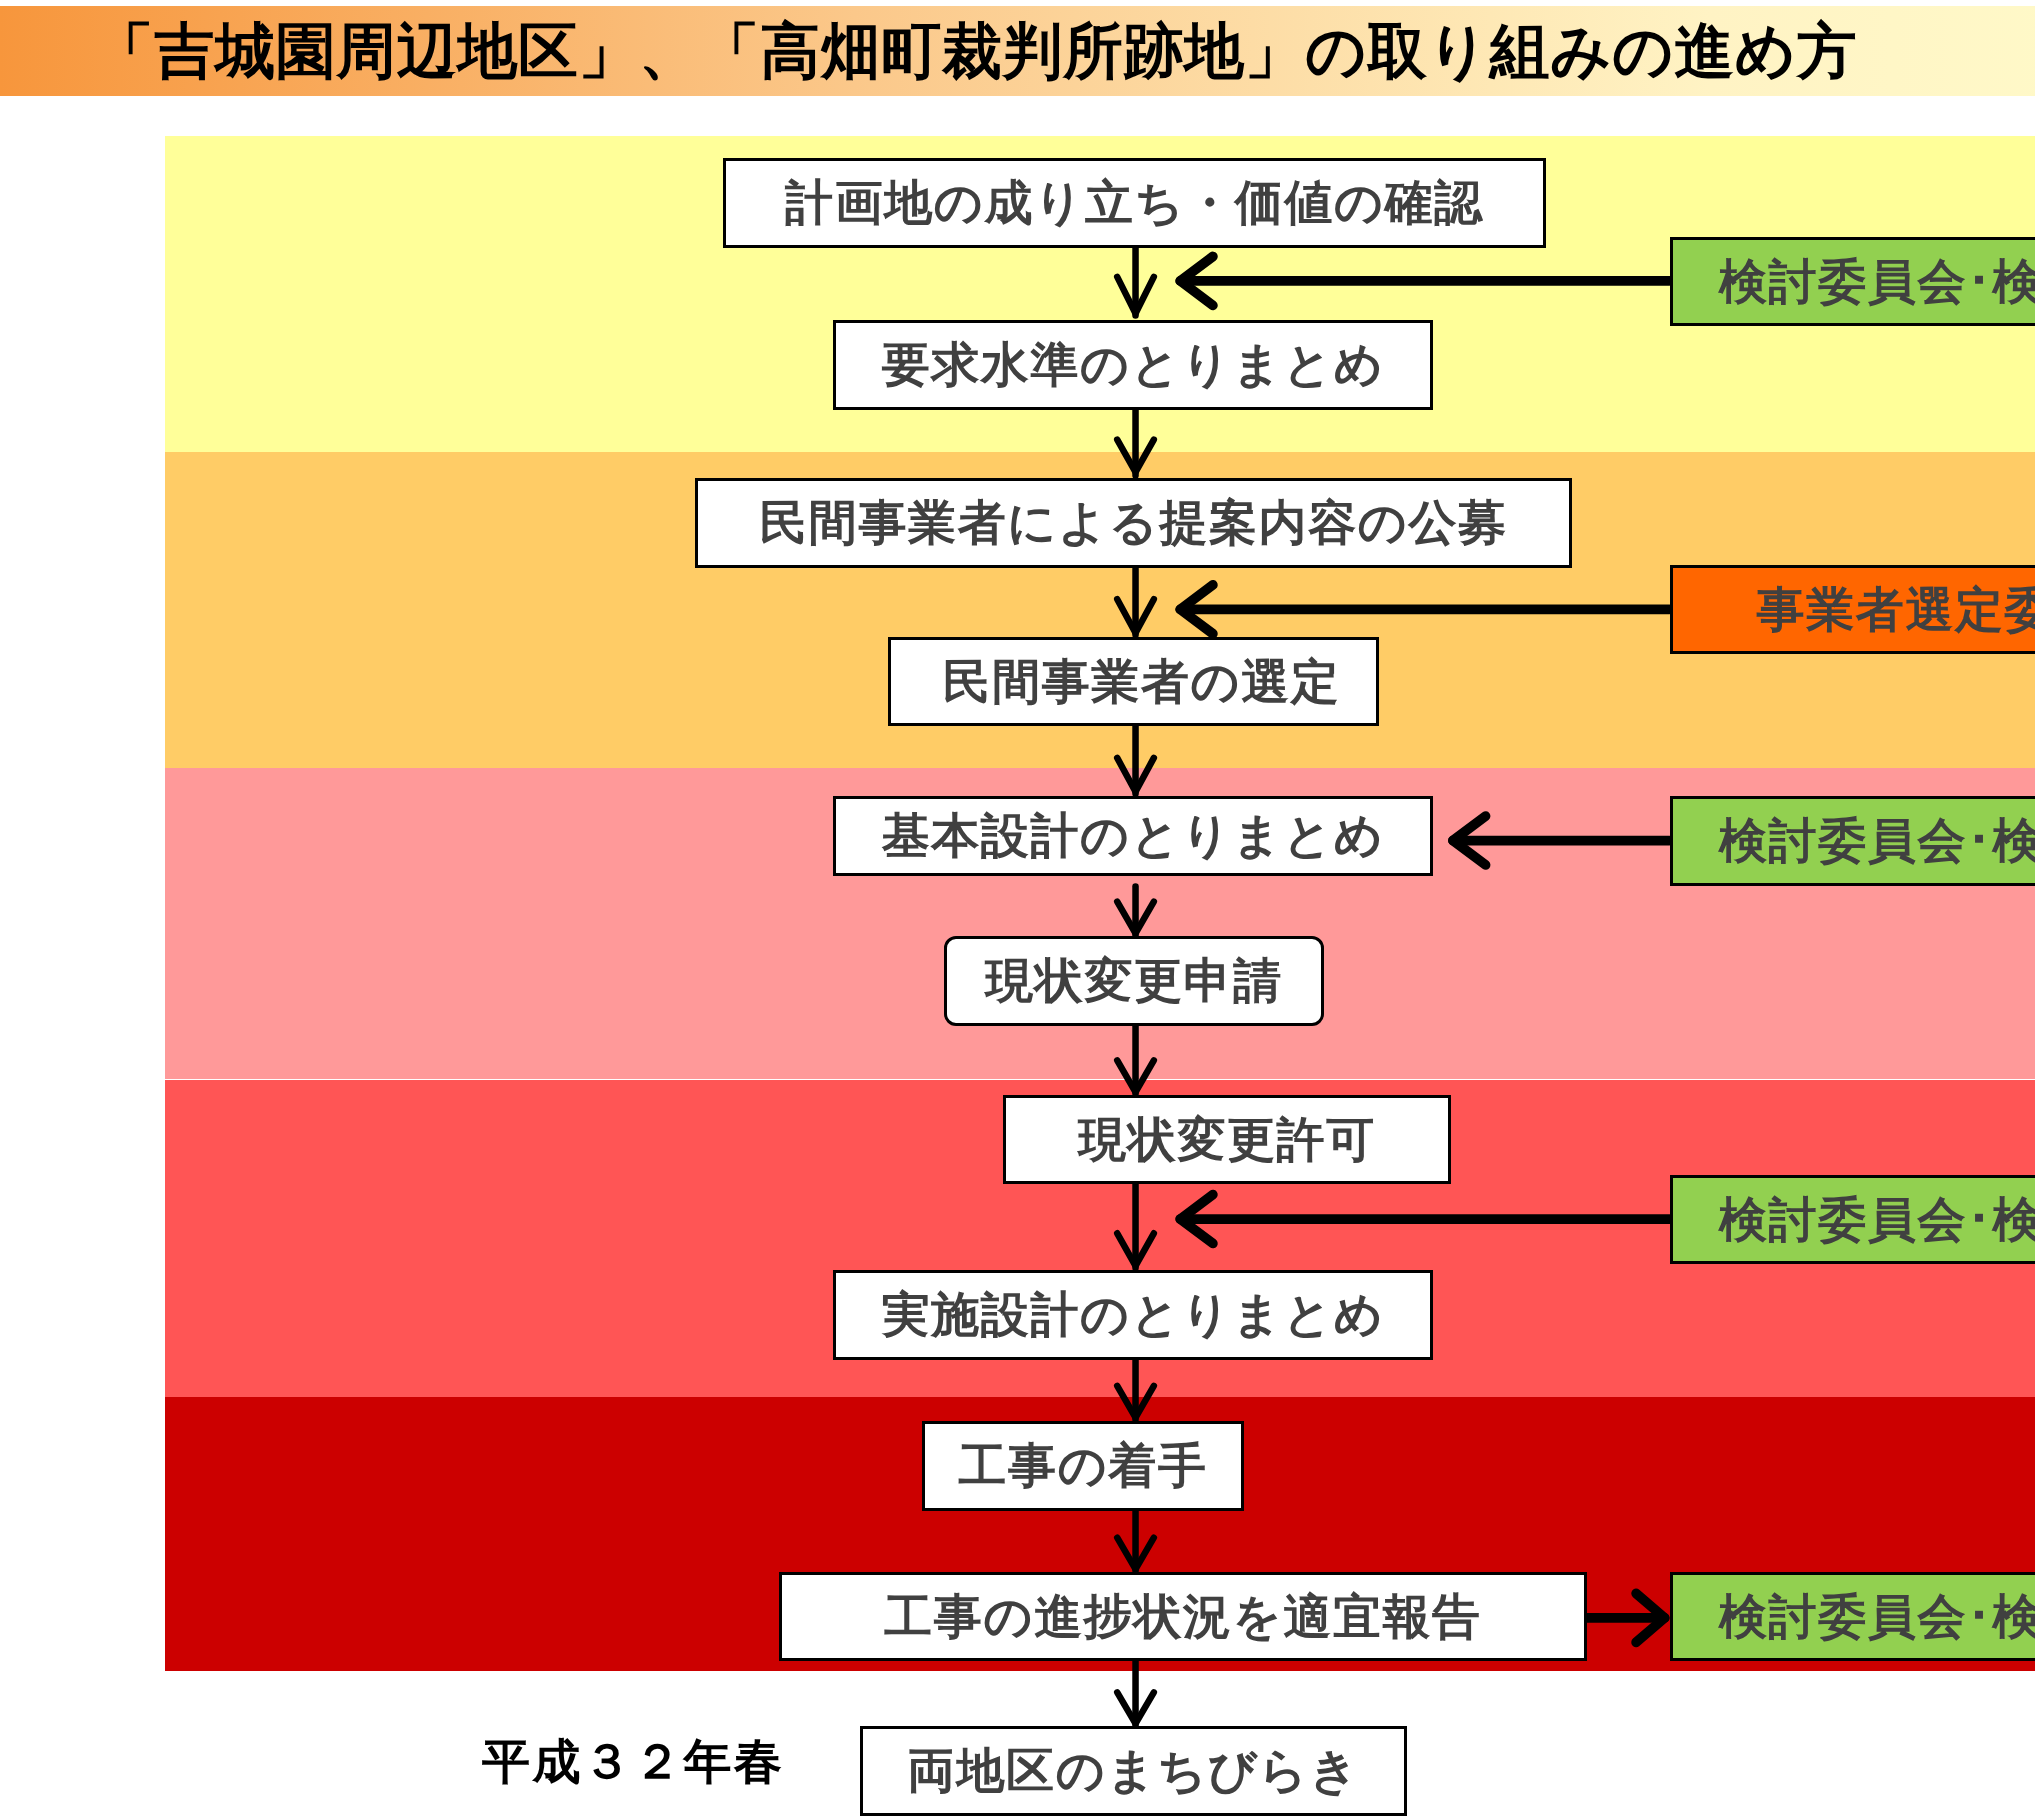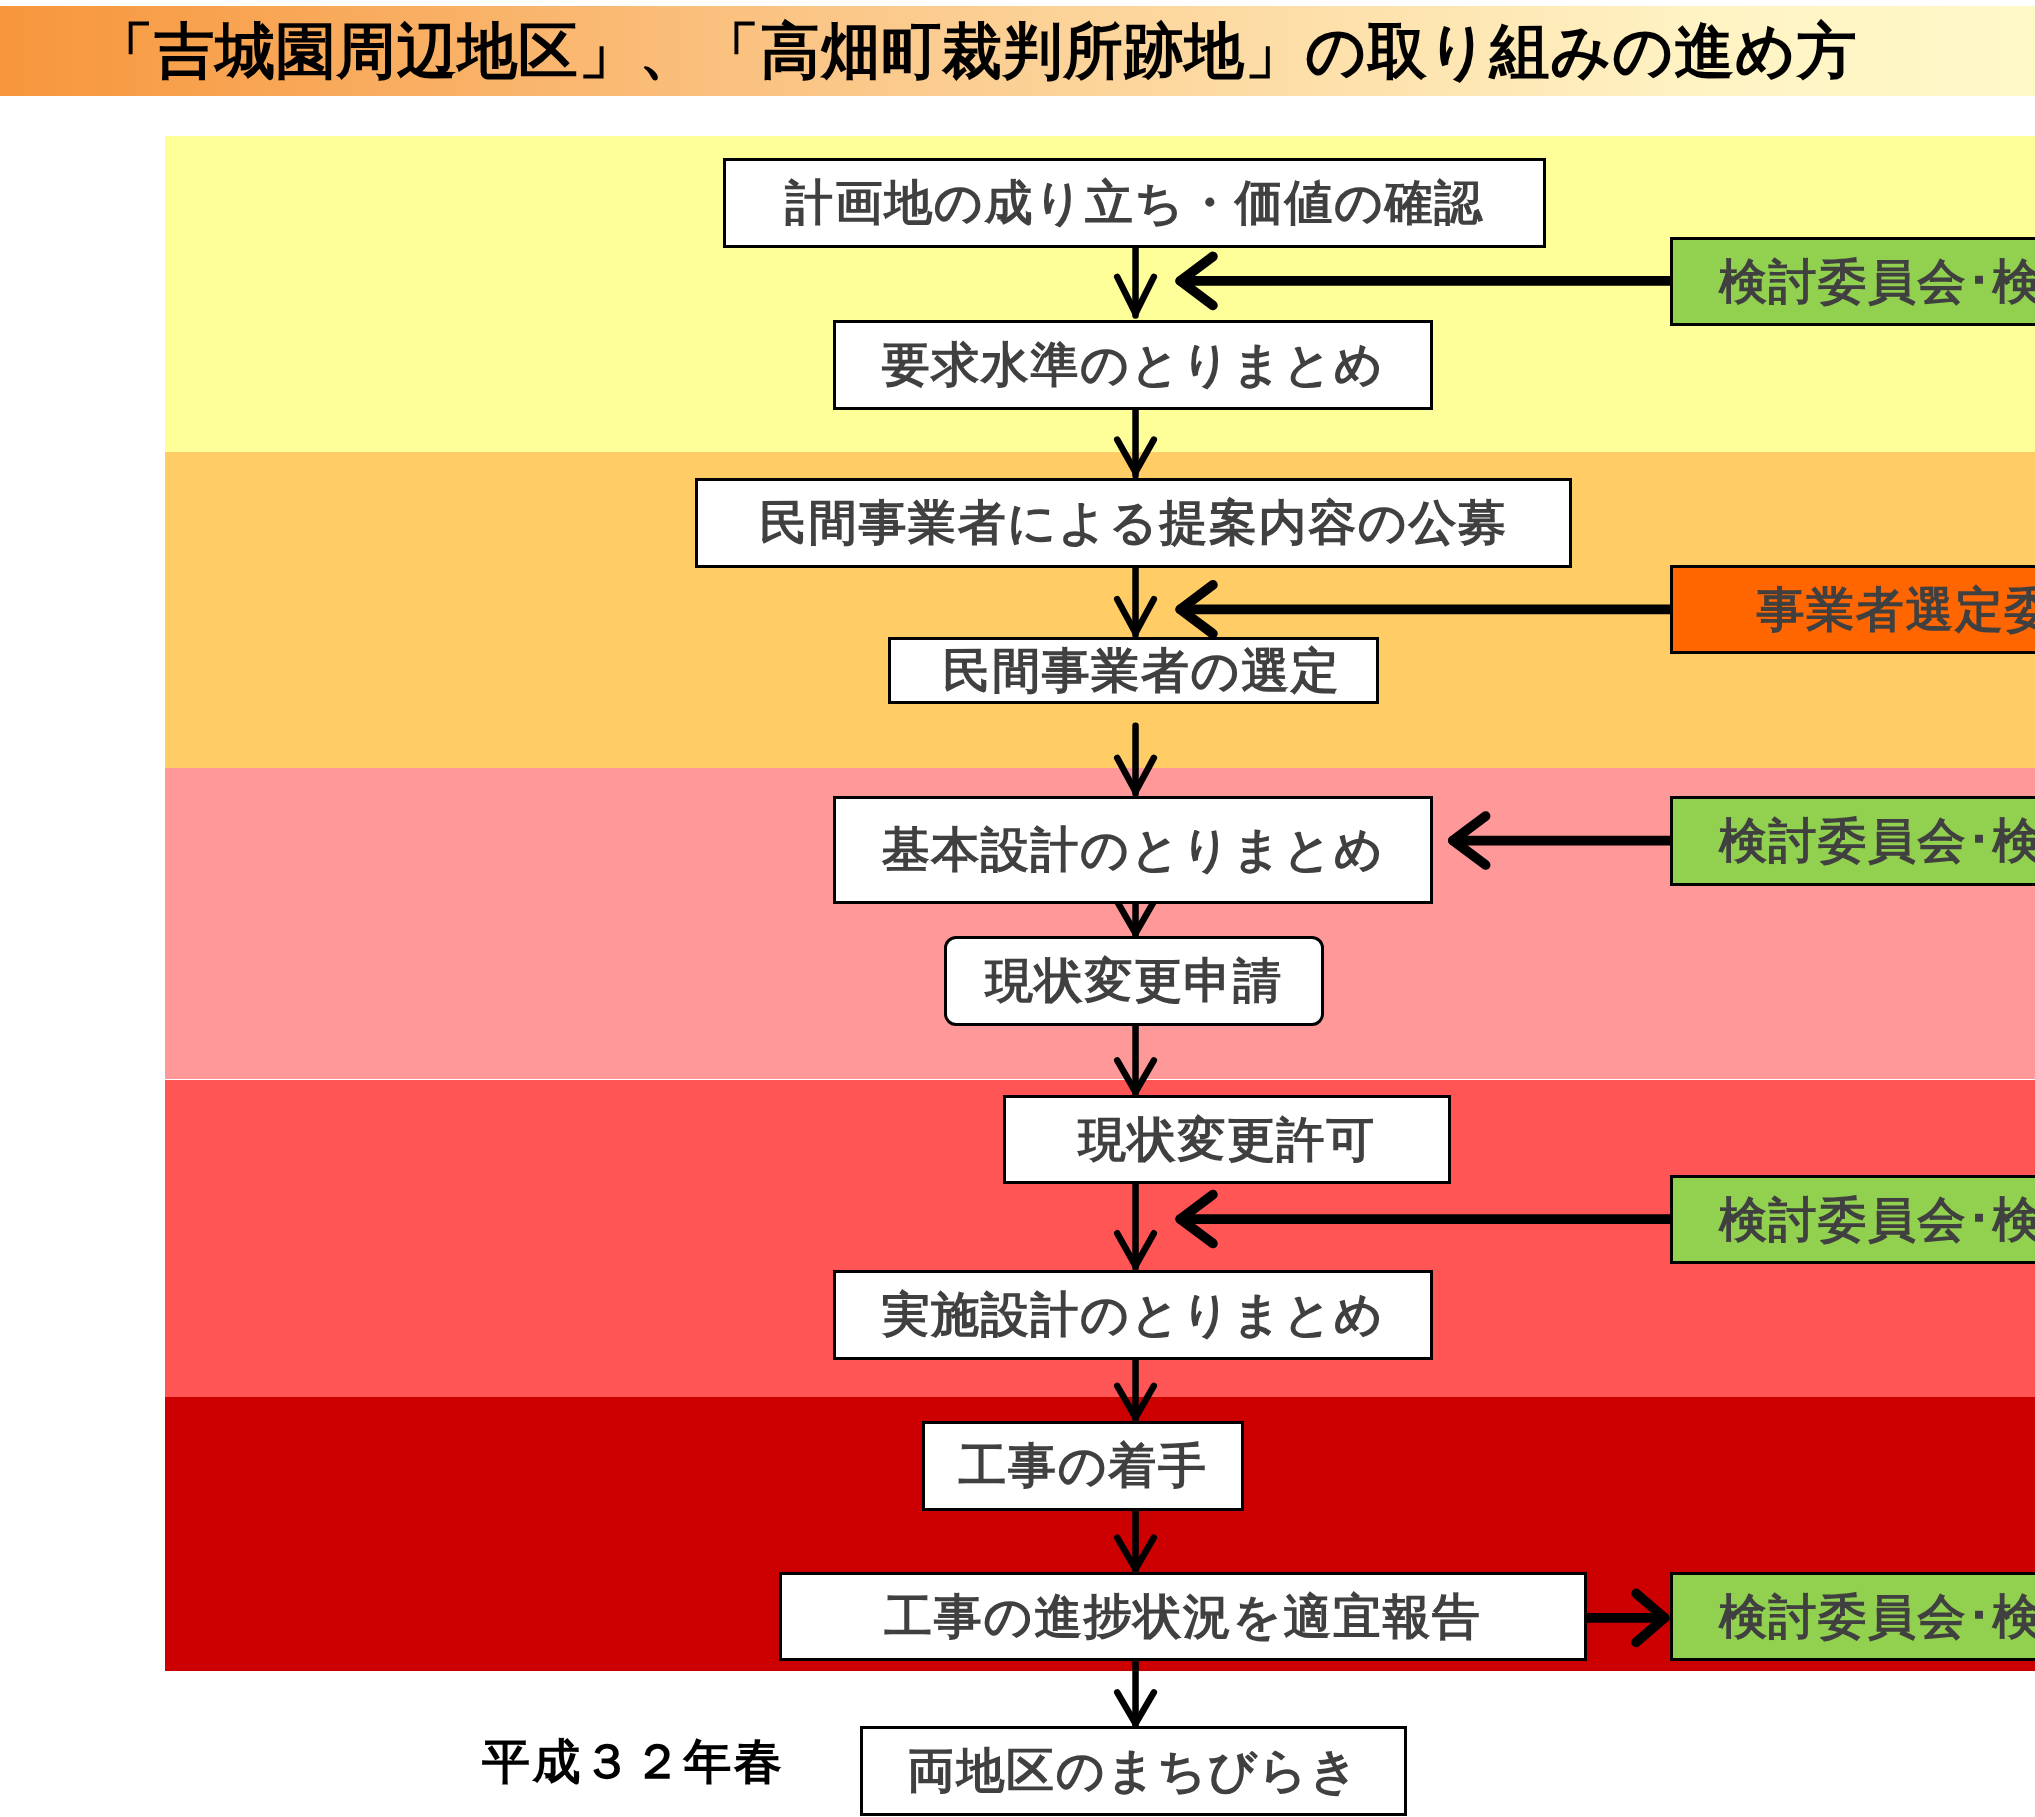--- a/index.html
+++ b/index.html
@@ -77,24 +77,24 @@
 
 <div class="box" style="left:723px;top:158px;width:823px;height:90px;">
   <span>計画地の成り立ち・価値の確認</span>
 </div>
 <div class="box" style="left:833px;top:320px;width:600px;height:90px;">
   <span>要求水準のとりまとめ</span>
 </div>
 <div class="box" style="left:695px;top:478px;width:877px;height:90px;">
   <span>民間事業者による提案内容の公募</span>
 </div>
-<div class="box" style="left:888px;top:637px;width:491px;height:67px;padding-left:16px;">
+<div class="box" style="left:888px;top:637px;width:491px;height:89px;padding-left:16px;">
   <span>民間事業者の選定</span>
 </div>
-<div class="box" style="left:833px;top:796px;width:600px;height:108px;">
+<div class="box" style="left:833px;top:796px;width:600px;height:80px;">
   <span>基本設計のとりまとめ</span>
 </div>
 <div class="box" style="left:944px;top:936px;width:380px;height:90px;border-radius:12px;">
   <span>現状変更申請</span>
 </div>
 <div class="box" style="left:968px;top:1095px;width:448px;height:89px;margin-left:35px;">
   <span>現状変更許可</span>
 </div>
 <div class="box" style="left:833px;top:1270px;width:600px;height:90px;">
   <span>実施設計のとりまとめ</span>

